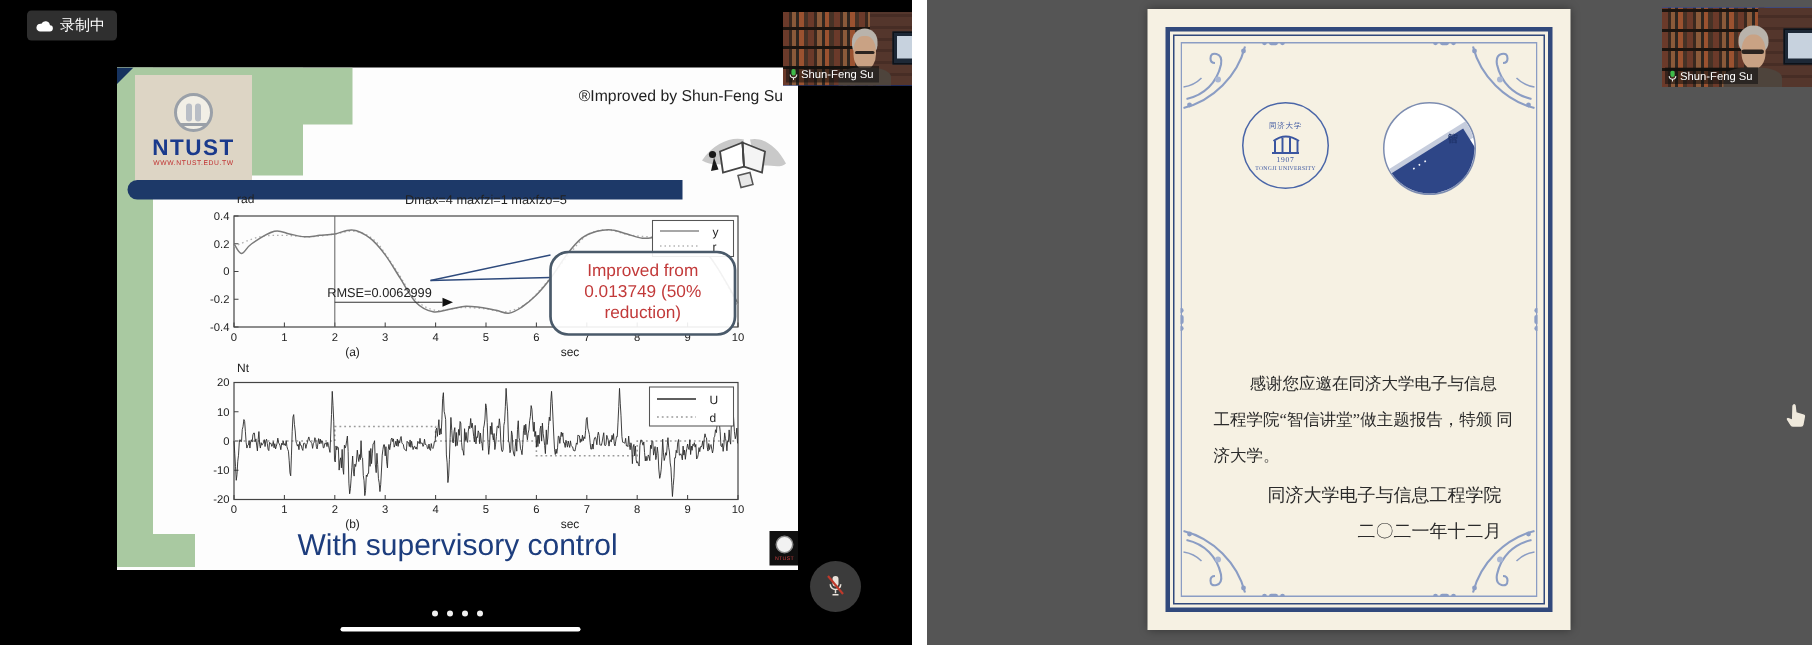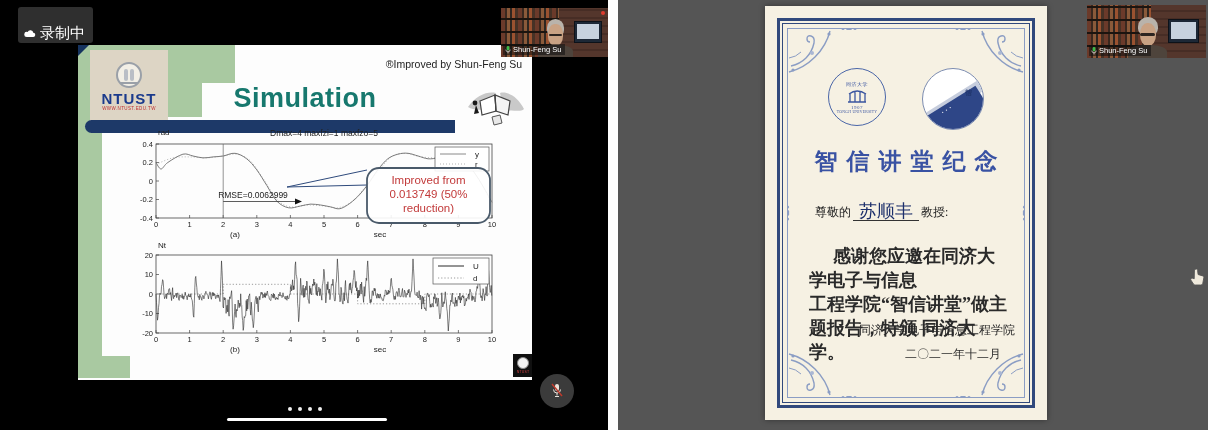--- a/index.html
+++ b/index.html
@@ -1,21 +1,21 @@
 <!DOCTYPE html>
 <html><head>
 <meta charset="utf-8">
 <style>
   html,body{margin:0;padding:0;background:#fff;}
   #stage{position:relative;width:1208px;height:430px;background:#fff;overflow:hidden;
          font-family:"Liberation Sans",sans-serif;}
   
   #left-screen{position:absolute;left:0;top:0;width:608px;height:430px;background:#000;}
-  #rec-badge{position:absolute;left:18px;top:7px;height:20px;padding:16px 8px 0 6px;border-radius:3px;
-             background:#2f2f2f;color:#fff;font-size:15px;display:flex;align-items:center;gap:4px;}
+  #rec-badge{position:absolute;left:18px;top:7px;height:20px;padding:0 8px 0 6px;border-radius:3px;
+             background:#2f2f2f;color:#fff;font-size:10px;display:flex;align-items:center;gap:4px;}
   
   #slide{position:absolute;left:78px;top:45px;width:454px;height:335px;background:#fdfdfd;overflow:hidden;}
   .green{position:absolute;background:#a9c9a1;}
   #corner-tri{position:absolute;left:0;top:0;width:0;height:0;border-left:11px solid #16335f;border-bottom:11px solid transparent;}
   #ntust-box{position:absolute;left:12px;top:5px;width:78px;height:72px;background:#ddd5c5;
              display:flex;flex-direction:column;align-items:center;justify-content:center;}
   #ntust-box .glyph{width:34px;height:30px;}
   #ntust-name{font-size:15px;font-weight:bold;color:#1a3a8c;letter-spacing:1px;line-height:1;}
   #ntust-url{font-size:4.5px;color:#c03030;letter-spacing:.4px;}
   #slide-copyright{position:absolute;right:10px;top:13px;font-size:10.5px;color:#222;}
@@ -27,21 +27,21 @@
   .plot{position:absolute;left:57px;width:370px;}
   #plot-a{top:76px;height:122px;}
   #plot-b{top:195px;height:115px;}
   #slide-caption{position:absolute;left:0;top:308px;width:100%;text-align:center;
                  font-size:20px;color:#1d3d7d;}
   #slide-badge{position:absolute;left:435px;top:309px;width:20px;height:23px;background:#101010;
                display:flex;flex-direction:column;align-items:center;justify-content:center;gap:1px;}
   #slide-badge .dot{width:10px;height:10px;border-radius:50%;background:#f2f2f2;border:1px solid #888;}
   #slide-badge .txt{font-size:3.5px;color:#d04040;letter-spacing:.2px;}
   
-  .webcam{position:absolute;background:#1d4ed8;overflow:hidden;}
+  .webcam{position:absolute;background:#1d4ed8;overflow:hidden;margin-left:21px;}
   .cam-books{position:absolute;left:0;top:0;width:58%;height:100%;
      background:repeating-linear-gradient(90deg,#6b3a2a 0 4px,#39281f 4px 6px,#8a5a3a 6px 9px,#2e2620 9px 11px,#9a5230 11px 14px,#463226 14px 17px);}
   .cam-shelf{position:absolute;left:0;top:0;width:58%;height:100%;
      background:repeating-linear-gradient(0deg,transparent 0 11px,#1c140f 11px 13px);}
   .cam-wall{position:absolute;right:0;top:0;width:46%;height:100%;background:#50332a;
      background:repeating-linear-gradient(0deg,#54362c 0 6px,#472d25 6px 8px);}
   .cam-monitor{position:absolute;right:6%;top:26%;width:24%;height:42%;background:#1d2836;border:1px solid #0d1219;}
   .cam-monitor::after{content:"";position:absolute;left:2px;top:2px;right:2px;bottom:3px;background:#c7d2de;}
   .cam-person{position:absolute;left:38%;top:22%;width:26%;height:80%;}
   .cam-hair{position:absolute;left:18%;top:0;width:64%;height:46%;background:#b9b3ab;border-radius:50% 50% 40% 40%;}
@@ -74,23 +74,23 @@
   #logo-right{width:60px;height:60px;border-radius:50%;border:1px solid #7c8cb0;background:#fff;position:relative;overflow:hidden;}
   #logo-right .band{position:absolute;left:-12px;top:26px;width:90px;height:12px;background:#c6cddd;transform:rotate(-32deg);}
   #logo-right .bldg{position:absolute;left:6px;top:30px;width:60px;height:34px;background:#2e4687;transform:rotate(-32deg);}
   #logo-right .win{position:absolute;color:#fff;font-size:4px;letter-spacing:1px;transform:rotate(-32deg);}
   #logo-right .zx{position:absolute;right:10px;top:14px;color:#20356c;font-size:7px;writing-mode:vertical-rl;}
   #cert-title{position:absolute;left:0;top:140px;width:100%;text-align:center;color:#3952a3;
               font-size:23px;font-weight:bold;letter-spacing:9px;text-indent:9px;}
   #cert-salute{position:absolute;left:50px;top:196px;color:#222;font-size:12px;display:flex;align-items:flex-end;}
   #cert-name{font-size:18px;color:#1c2f6b;border-bottom:1px solid #333;padding:0 6px;margin:0 2px;line-height:1;}
   #cert-suffix{font-size:12px;}
-  #cert-body{position:absolute;left:44px;top:238px;width:200px;color:#2a2a2a;font-size:18px;line-height:24px;font-weight:bold;}
+  #cert-body{position:absolute;left:44px;top:238px;width:200px;color:#2a2a2a;font-size:11px;line-height:24px;}
   #cert-body .l1{text-indent:24px;display:block;}
-  #cert-sign{position:absolute;right:32px;top:316px;color:#2a2a2a;font-size:12px;text-align:right;}
+  #cert-sign{position:absolute;right:46px;top:316px;color:#2a2a2a;font-size:12px;text-align:right;}
   #cert-date{position:absolute;right:46px;top:340px;color:#2a2a2a;font-size:12px;text-align:right;}
   #cursor{position:absolute;left:425px;top:262px;width:14px;height:18px;}
   svg text{font-family:"Liberation Sans",sans-serif;}
 </style>
 </head>
 <body>
 
 <div id="stage">
 
   <div id="left-screen">
@@ -114,21 +114,20 @@
           <circle cx="17" cy="14" r="12" fill="#f2efe6" stroke="#9aa0a8" stroke-width="2"></circle>
           <rect x="12" y="8" width="4" height="12" rx="2" fill="#b9bec6"></rect>
           <rect x="18" y="8" width="4" height="12" rx="2" fill="#b9bec6"></rect>
           <path d="M8 22 h18" stroke="#9aa0a8" stroke-width="2"></path>
         </svg>
         <div id="ntust-name">NTUST</div>
         <div id="ntust-url">WWW.NTUST.EDU.TW</div>
       </div>
 
       <div id="slide-copyright">®Improved by Shun-Feng Su</div>
-      <div id="slide-title">Simulation</div>
       <div id="title-bar"></div>
 
       <svg id="book-art" viewBox="0 0 66 48">
         <path d="M6 26 C14 14 26 10 34 12 L30 30 C20 28 12 30 6 26 Z" fill="#c9c9c9"></path>
         <path d="M62 28 C56 16 46 10 38 12 L42 30 C50 28 58 32 62 28 Z" fill="#c9c9c9"></path>
         <path d="M18 20 L33 14 L34 30 L20 34 Z" fill="#fff" stroke="#444" stroke-width="1.2"></path>
         <path d="M48 20 L33 14 L34 30 L46 34 Z" fill="#f4f4f4" stroke="#444" stroke-width="1.2"></path>
         <path d="M33 14 L34 30" stroke="#444" stroke-width="1.2"></path>
         <path d="M30 36 l8 -2 l2 8 l-8 2 z" fill="#e8e8e8" stroke="#555"></path>
         <path d="M14 24 l3 8 l-5 1 z" fill="#1a1a1a"></path>
@@ -230,20 +229,21 @@
           <path d="M21.0,53.9L21.5,62.5L22.0,70.9L22.5,80.2L23.0,76.4L23.5,67.5L24.0,63.5L24.5,55.2L25.0,53.1L25.5,54.3L26.0,54.4L26.5,46.4L27.0,44.5L27.6,39.7L28.1,40.9L28.6,47.8L29.1,55.0L29.6,58.7L30.1,56.9L30.6,56.6L31.1,53.9L31.6,58.7L32.1,54.4L32.6,53.2L33.1,54.7L33.6,49.9L34.1,48.7L34.6,48.7L35.1,54.5L35.6,52.6L36.1,56.7L36.6,60.6L37.1,53.2L37.6,47.7L38.1,56.2L38.6,58.7L39.1,55.1L39.6,56.8L40.2,55.8L40.7,55.3L41.2,53.1L41.7,57.7L42.2,53.9L42.7,52.8L43.2,55.7L43.7,59.5L44.2,60.4L44.7,54.9L45.2,55.6L45.7,55.6L46.2,57.6L46.7,56.5L47.2,54.4L47.7,58.5L48.2,55.8L48.7,59.3L49.2,57.6L49.7,55.5L50.2,52.1L50.7,55.2L51.2,55.9L51.7,57.1L52.2,59.8L52.8,55.5L53.3,56.4L53.8,54.1L54.3,56.8L54.8,55.8L55.3,57.1L55.8,53.7L56.3,57.8L56.8,59.5L57.3,60.8L57.8,67.2L58.3,75.2L58.8,77.2L59.3,63.4L59.8,47.8L60.3,38.1L60.8,36.4L61.3,43.0L61.8,47.3L62.3,54.2L62.8,55.8L63.3,57.4L63.8,56.3L64.3,59.8L64.8,54.4L65.4,56.9L65.9,57.0L66.4,59.2L66.9,60.3L67.4,55.6L67.9,55.5L68.4,55.7L68.9,58.9L69.4,56.5L69.9,55.2L70.4,52.8L70.9,51.3L71.4,53.6L71.9,54.3L72.4,54.8L72.9,55.7L73.4,58.9L73.9,55.8L74.4,54.8L74.9,51.8L75.4,52.9L75.9,57.7L76.4,59.3L76.9,56.0L77.4,52.4L78.0,55.9L78.5,52.7L79.0,55.7L79.5,53.9L80.0,54.1L80.5,58.5L81.0,58.5L81.5,55.6L82.0,55.9L82.5,55.0L83.0,57.7L83.5,54.9L84.0,57.0L84.5,59.4L85.0,61.6L85.5,48.7L86.0,36.3L86.5,20.9L87.0,30.3L87.5,40.8L88.0,66.6L88.5,68.0L89.0,57.3L89.5,59.9L90.0,57.8L90.6,58.7L91.1,73.4L91.6,67.2L92.1,65.2L92.6,71.9L93.1,59.6L93.6,72.3L94.1,76.2L94.6,56.8L95.1,58.7L95.6,57.3L96.1,53.9L96.6,50.7L97.1,61.0L97.6,82.1L98.1,89.2L98.6,85.8L99.1,78.8L99.6,71.5L100.1,64.0L100.6,74.1L101.1,77.4L101.6,69.4L102.1,71.0L102.6,68.2L103.2,60.1L103.7,64.5L104.2,67.7L104.7,63.1L105.2,66.4L105.7,53.8L106.2,64.9L106.7,65.4L107.2,77.0L107.7,80.5L108.2,90.4L108.7,87.1L109.2,76.7L109.7,77.7L110.2,75.7L110.7,75.6L111.2,60.5L111.7,70.9L112.2,59.0L112.7,69.1L113.2,62.6L113.7,55.9L114.2,55.6L114.7,53.8L115.2,69.4L115.8,75.1L116.3,62.2L116.8,69.7L117.3,79.0L117.8,81.9L118.3,87.7L118.8,83.1L119.3,74.0L119.8,63.5L120.3,59.6L120.8,56.5L121.3,56.5L121.8,63.9L122.3,57.8L122.8,67.9L123.3,71.9L123.8,59.7L124.3,56.3L124.8,59.8L125.3,56.8L125.8,52.7L126.3,52.0L126.8,54.4L127.3,52.6L127.8,58.1L128.4,56.5L128.9,54.1L129.4,57.2L129.9,52.7L130.4,57.6L130.9,53.7L131.4,55.4L131.9,52.5L132.4,51.0L132.9,55.1L133.4,55.9L133.9,56.4L134.4,59.2L134.9,59.5L135.4,60.3L135.9,60.6L136.4,54.2L136.9,55.0L137.4,55.1L137.9,57.7L138.4,53.3L138.9,58.2L139.4,54.2L139.9,57.1L140.4,59.7L141.0,57.7L141.5,57.5L142.0,59.2L142.5,58.1L143.0,59.5L143.5,54.2L144.0,54.7L144.5,55.8L145.0,52.2L145.5,55.8L146.0,55.4L146.5,55.4L147.0,57.6L147.5,56.5L148.0,52.8L148.5,56.3L149.0,56.3L149.5,56.8L150.0,59.1L150.5,59.0L151.0,56.0L151.5,59.6L152.0,60.3L152.5,55.7L153.0,58.4L153.6,59.0L154.1,57.5L154.6,54.4L155.1,54.6L155.6,46.7L156.1,45.4L156.6,50.9L157.1,45.2L157.6,39.8L158.1,50.0L158.6,45.8L159.1,49.4L159.6,39.5L160.1,25.7L160.6,21.8L161.1,34.3L161.6,36.5L162.1,39.6L162.6,63.3L163.1,68.5L163.6,81.7L164.1,77.3L164.6,66.2L165.1,51.7L165.6,38.3L166.2,47.1L166.7,54.6L167.2,55.3L167.7,47.6L168.2,45.1L168.7,57.5L169.2,48.3L169.7,57.1L170.2,54.0L170.7,46.3L171.2,50.2L171.7,41.0L172.2,42.0L172.7,54.9L173.2,60.0L173.7,60.3L174.2,63.5L174.7,45.8L175.2,53.6L175.7,48.3L176.2,53.7L176.7,54.9L177.2,47.4L177.7,44.0L178.2,45.7L178.8,39.0L179.3,45.1L179.8,42.1L180.3,46.3L180.8,51.0L181.3,54.7L181.8,43.6L182.3,55.9L182.8,51.2L183.3,51.7L183.8,47.2L184.3,48.5L184.8,55.8L185.3,48.7L185.8,54.1L186.3,55.5L186.8,60.2L187.3,45.8L187.8,43.4L188.3,39.4L188.8,29.2L189.3,31.7L189.8,41.7L190.3,54.4L190.8,62.9L191.4,56.8L191.9,44.1L192.4,49.6L192.9,41.7L193.4,50.3L193.9,53.3L194.4,49.0L194.9,59.7L195.4,56.1L195.9,51.1L196.4,44.5L196.9,43.9L197.4,45.4L197.9,39.2L198.4,43.7L198.9,54.7L199.4,60.0L199.9,61.1L200.4,59.7L200.9,43.6L201.4,41.0L201.9,31.1L202.4,18.9L202.9,27.5L203.4,34.1L204.0,53.9L204.5,55.4L205.0,61.8L205.5,59.8L206.0,47.3L206.5,49.7L207.0,60.0L207.5,62.8L208.0,64.1L208.5,57.5L209.0,52.7L209.5,60.8L210.0,46.4L210.5,40.5L211.0,51.9L211.5,53.8L212.0,59.2L212.5,60.3L213.0,63.1L213.5,56.4L214.0,47.1L214.5,43.5L215.0,49.9L215.5,42.8L216.0,48.1L216.6,53.2L217.1,48.8L217.6,46.5L218.1,40.5L218.6,37.5L219.1,30.4L219.6,32.8L220.1,40.2L220.6,47.6L221.1,41.4L221.6,51.0L222.1,47.7L222.6,58.1L223.1,50.2L223.6,57.7L224.1,50.1L224.6,55.7L225.1,45.9L225.6,44.0L226.1,54.1L226.6,42.1L227.1,49.1L227.6,52.6L228.1,56.9L228.6,62.4L229.2,46.6L229.7,56.3L230.2,52.0L230.7,43.5L231.2,38.1L231.7,40.5L232.2,27.5L232.7,20.9L233.2,29.2L233.7,39.9L234.2,50.7L234.7,59.7L235.2,63.0L235.7,59.4L236.2,62.3L236.7,58.5L237.2,50.8L237.7,51.0L238.2,55.6L238.7,51.6L239.2,48.1L239.7,51.0L240.2,48.6L240.7,55.2L241.2,55.1L241.8,58.3L242.3,53.5L242.8,55.7L243.3,58.1L243.8,54.0L244.3,56.4L244.8,58.3L245.3,53.9L245.8,57.0L246.3,57.7L246.8,58.0L247.3,60.3L247.8,60.4L248.3,60.7L248.8,58.1L249.3,55.3L249.8,56.2L250.3,50.0L250.8,50.4L251.3,50.6L251.8,55.0L252.3,52.6L252.8,54.3L253.3,50.1L253.8,53.8L254.4,51.2L254.9,52.4L255.4,46.9L255.9,39.3L256.4,38.3L256.9,45.4L257.4,47.3L257.9,49.6L258.4,54.9L258.9,59.4L259.4,59.4L259.9,56.0L260.4,59.4L260.9,54.1L261.4,51.9L261.9,51.5L262.4,52.9L262.9,56.5L263.4,50.5L263.9,48.1L264.4,50.4L264.9,56.6L265.4,56.7L265.9,56.9L266.4,54.9L267.0,51.2L267.5,48.5L268.0,56.6L268.5,57.2L269.0,56.2L269.5,50.2L270.0,51.7L270.5,53.5L271.0,57.4L271.5,53.8L272.0,53.2L272.5,54.7L273.0,50.2L273.5,53.0L274.0,49.1L274.5,55.9L275.0,57.3L275.5,54.1L276.0,51.1L276.5,51.2L277.0,41.5L277.5,31.1L278.0,18.9L278.5,28.8L279.0,37.1L279.6,50.9L280.1,54.8L280.6,54.9L281.1,55.4L281.6,55.4L282.1,52.2L282.6,57.3L283.1,56.9L283.6,57.8L284.1,50.7L284.6,56.3L285.1,59.8L285.6,55.2L286.1,57.2L286.6,69.1L287.1,58.1L287.6,56.3L288.1,63.9L288.6,57.4L289.1,66.5L289.6,68.7L290.1,67.8L290.6,69.6L291.1,70.7L291.6,57.1L292.2,53.3L292.7,53.4L293.2,55.3L293.7,56.8L294.2,54.6L294.7,61.7L295.2,67.3L295.7,64.2L296.2,67.2L296.7,65.8L297.2,63.3L297.7,64.4L298.2,67.1L298.7,56.8L299.2,59.1L299.7,53.8L300.2,54.4L300.7,63.4L301.2,60.8L301.7,57.7L302.2,66.4L302.7,63.8L303.2,58.1L303.7,62.4L304.2,72.7L304.8,78.9L305.3,77.0L305.8,72.8L306.3,64.5L306.8,52.8L307.3,61.9L307.8,67.0L308.3,65.0L308.8,61.8L309.3,63.5L309.8,57.2L310.3,51.8L310.8,58.2L311.3,61.3L311.8,68.6L312.3,71.9L312.8,81.9L313.3,91.0L313.8,83.8L314.3,78.2L314.8,65.2L315.3,65.3L315.8,60.2L316.3,61.9L316.8,55.2L317.4,53.0L317.9,63.4L318.4,63.3L318.9,62.5L319.4,64.2L319.9,66.6L320.4,57.4L320.9,63.4L321.4,60.1L321.9,66.2L322.4,61.9L322.9,58.9L323.4,56.0L323.9,58.7L324.4,59.7L324.9,53.1L325.4,63.0L325.9,57.4L326.4,60.2L326.9,56.2L327.4,57.0L327.9,55.1L328.4,58.1L328.9,56.3L329.4,66.0L330.0,65.1L330.5,62.8L331.0,58.4L331.5,61.1L332.0,57.8L332.5,58.0L333.0,56.8L333.5,53.9L334.0,59.4L334.5,52.2L335.0,49.2L335.5,51.5L336.0,51.9L336.5,58.1L337.0,60.7L337.5,55.7L338.0,59.7L338.5,56.9L339.0,56.4L339.5,59.4L340.0,62.0L340.5,59.5L341.0,51.8L341.5,50.8L342.0,46.5L342.6,48.4L343.1,42.3L343.6,34.5L344.1,41.0L344.6,42.5L345.1,47.5L345.6,57.1L346.1,57.8L346.6,55.7L347.1,60.9L347.6,56.7L348.1,48.6L348.6,52.2L349.1,54.4L349.6,60.5L350.1,54.0L350.6,54.4L351.1,46.6L351.6,53.7L352.1,56.1L352.6,41.8L353.1,36.9L353.6,30.6L354.1,39.3L354.6,47.5L355.2,52.5L355.7,50.2L356.2,45.4L356.7,55.6" fill="none" stroke="#2a2a2a" stroke-width="0.6"></path>
           <rect x="298" y="18" width="56" height="26" fill="#fff" stroke="#555" stroke-width="0.7"></rect>
           <line x1="303" y1="26" x2="329" y2="26" stroke="#2a2a2a" stroke-width="1"></line>
           <text x="338" y="29" font-size="8" fill="#222">U</text>
           <line x1="303" y1="38" x2="329" y2="38" stroke="#9a9a9a" stroke-width="1" stroke-dasharray="1.2,2"></line>
           <text x="338" y="41" font-size="8" fill="#222">d</text>
           <text x="100" y="112" font-size="8" fill="#222" text-anchor="middle">(b)</text>
           <text x="245" y="112" font-size="8" fill="#222" text-anchor="middle">sec</text>
         </svg>
 
+      <div id="slide-caption">With supervisory control</div>
 
       <div id="slide-badge">
         <span class="dot"></span>
         <span class="txt">NTUST</span>
       </div>
     </div>
 
     <div class="webcam" style="left:501px;top:8px;width:107px;height:49px;">
       <div class="cam-books"></div>
       <div class="cam-shelf"></div>
@@ -330,27 +330,21 @@
           <span class="b">TONGJI UNIVERSITY</span>
         </div>
         <div id="logo-right">
           <div class="band"></div>
           <div class="bldg"></div>
           <div class="win" style="left:18px;top:38px;">▪ ▪ ▪</div>
           <div class="zx">智信</div>
         </div>
       </div>
 
-      <div id="cert-title">智信讲堂纪念</div>
-
-      <div id="cert-salute">
-        <span>尊敬的</span>
-        <span id="cert-name">苏顺丰</span>
-        <span id="cert-suffix">教授:</span>
-      </div>
+
 
       <div id="cert-body">
         <span class="l1">感谢您应邀在同济大学电子与信息</span>
         <span>工程学院“智信讲堂”做主题报告，特颁</span>
         <span>同济大学。</span>
       </div>
 
       <div id="cert-sign">同济大学电子与信息工程学院</div>
       <div id="cert-date">二〇二一年十二月</div>
 

